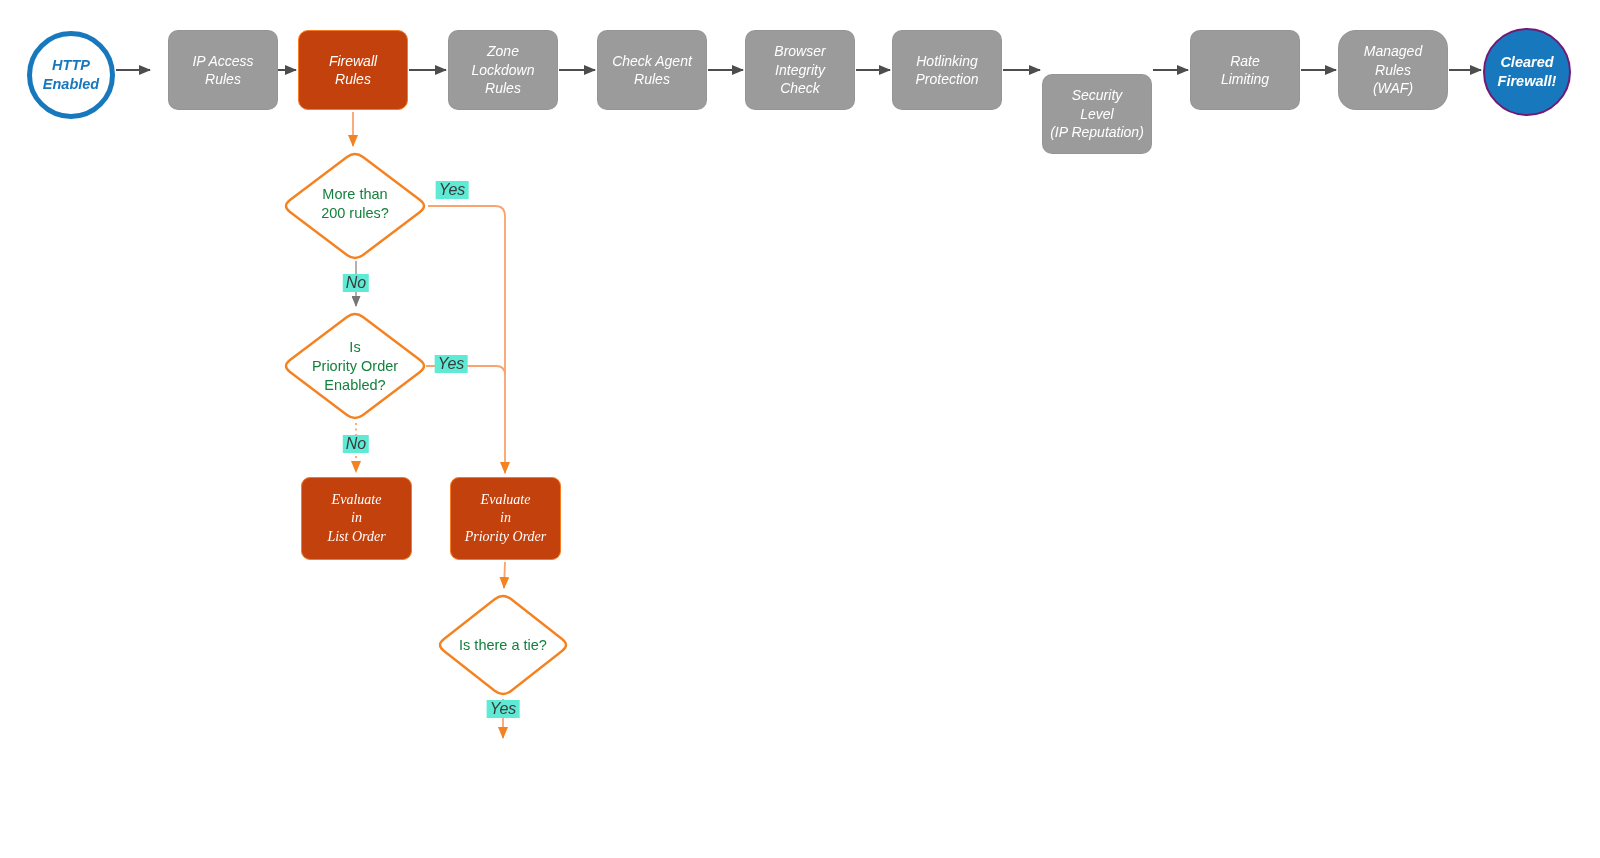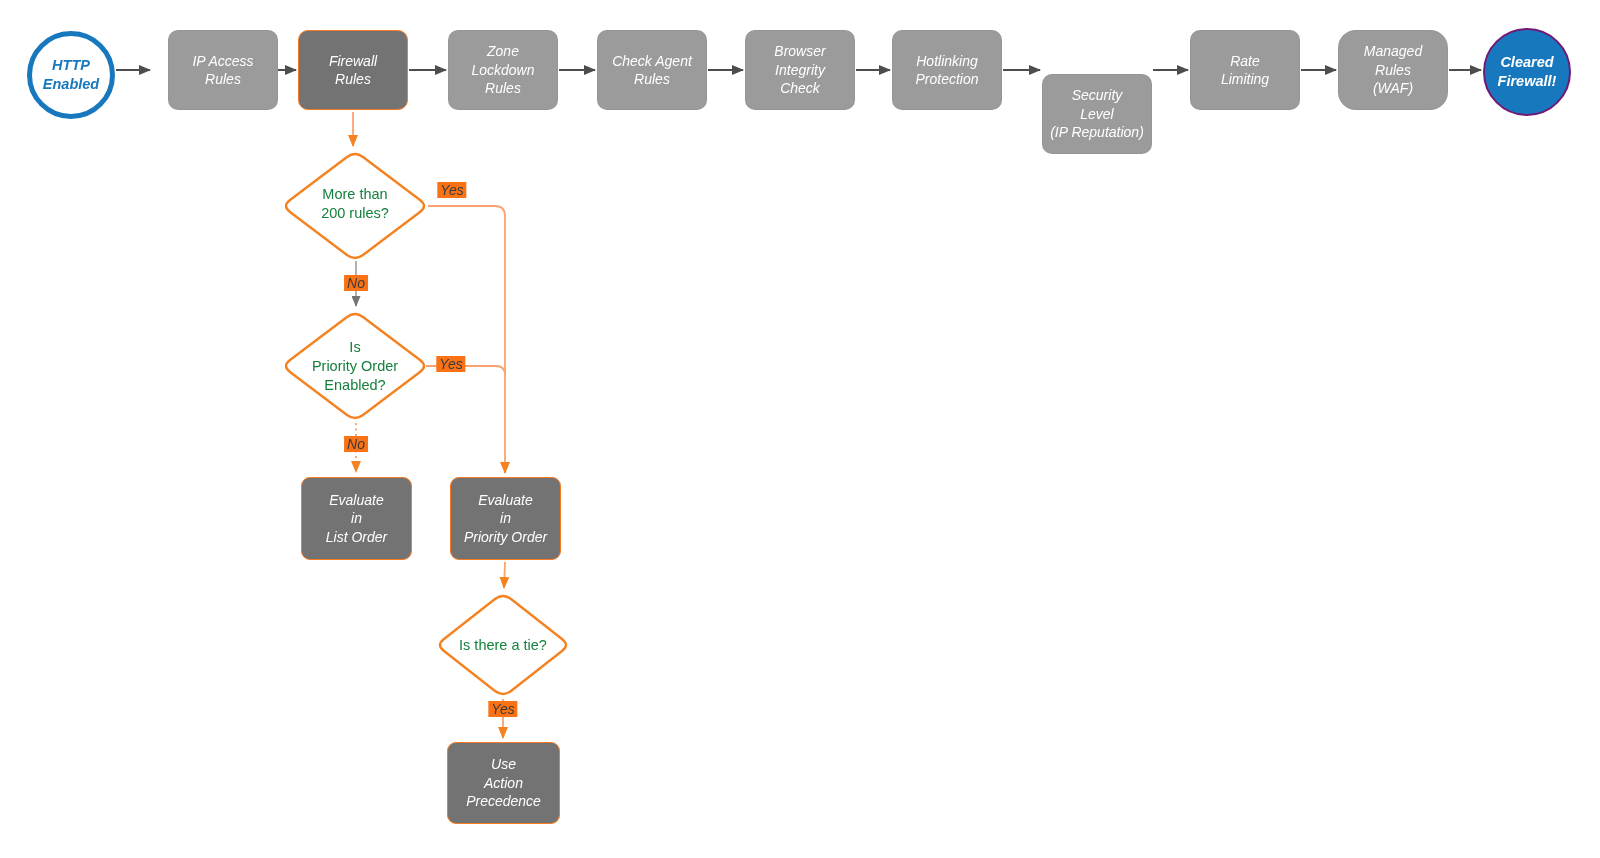--- a/index.html
+++ b/index.html
@@ -7,31 +7,31 @@
     position:relative;width:1600px;height:858px;background:#ffffff;overflow:hidden;
     font-family:"Liberation Sans", sans-serif;
   }
   .stage svg{position:absolute;left:0;top:0;z-index:1;}
   .node{position:absolute;z-index:2;display:flex;align-items:center;justify-content:center;
         text-align:center;box-sizing:border-box;}
   .lbl{white-space:pre-line;line-height:1.32;}
   .proc{width:110px;height:80px;border-radius:10px;}
   .proc .lbl{color:#ffffff;font-style:italic;font-size:14px;}
   .gray{background:#9B9B9B;border:1px dotted #8F8F8F;}
-  .orange{background:#737373;border:1px solid #F87A23;}
-  .action{border-radius:9px;}
+  .orange{background:#c2410c;border:1px solid #F87A23;}
+  .action{border-radius:9px;font-family:Liberation Serif, serif;}
   .circle{width:88px;height:88px;border-radius:50%;}
   .start{background:#ffffff;border:5px solid #1878BE;}
   .start .lbl{color:#1878BE;font-weight:bold;font-style:italic;font-size:14.5px;}
   .end{background:#1878BE;border:2px solid #701a75;}
   .end .lbl{color:#ffffff;font-weight:bold;font-style:italic;font-size:14.5px;}
   .dlabel{position:absolute;z-index:3;transform:translate(-50%,-50%);
           color:#15803d;font-size:14.5px;text-align:center;white-space:pre-line;line-height:1.3;}
   .elabel{position:absolute;z-index:3;transform:translate(-50%,-50%);
-          color:#3A3A3A;font-size:14px;font-style:italic;background:#f97316;padding:0 3px;}
+          color:#3A3A3A;font-size:16px;font-style:italic;background:#5eead4;padding:0 3px;}
 </style>
 </head>
 <body>
 
 <div class="stage">
 
   <svg width="1600" height="858" viewBox="0 0 1600 858">
     <defs>
       <marker id="arrGray" markerUnits="userSpaceOnUse" markerWidth="12" markerHeight="10" viewBox="0 0 12 10" refX="11" refY="5" orient="auto">
         <path d="M0,0 L12,5 L0,10 Z" fill="#4D4D4D"></path>
@@ -128,25 +128,20 @@
   <div class="node proc orange action" style="left:301px;top:477px;width:111px;height:83px;">
     <span class="lbl">Evaluate
 in
 List Order</span>
   </div>
   <div class="node proc orange action" style="left:450px;top:477px;width:111px;height:83px;">
     <span class="lbl">Evaluate
 in
 Priority Order</span>
   </div>
-  <div class="node proc orange action" style="left:447px;top:742px;width:113px;height:82px;">
-    <span class="lbl">Use
-Action
-Precedence</span>
-  </div>
 
   <div class="elabel" style="left:452px;top:190px;">Yes</div>
   <div class="elabel" style="left:356px;top:283px;">No</div>
   <div class="elabel" style="left:451px;top:364px;">Yes</div>
   <div class="elabel" style="left:356px;top:444px;">No</div>
   <div class="elabel" style="left:503px;top:709px;">Yes</div>
 
 </div>
 
 </body></html>

